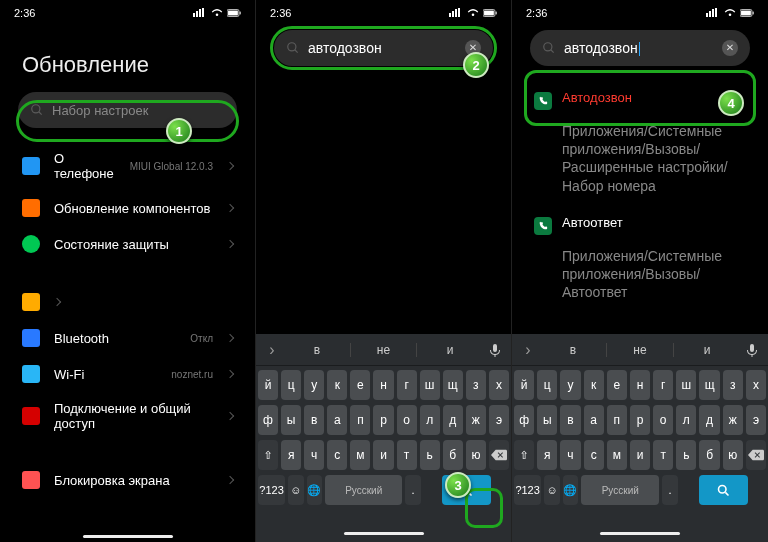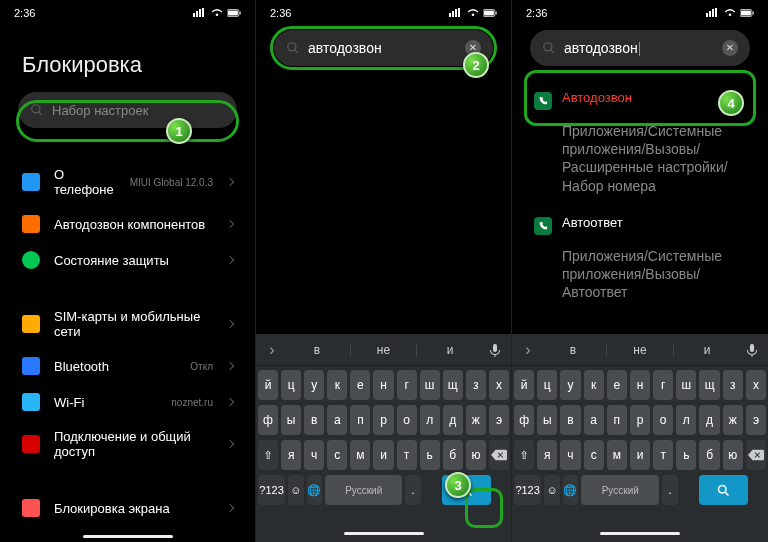--- a/index.html
+++ b/index.html
@@ -14,21 +14,21 @@
   .search{margin:0 18px 14px;background:#2c2c2c;border-radius:22px;height:36px;display:flex;align-items:center;padding:0 12px;gap:8px;position:relative}
   .search-icon{width:14px;height:14px;opacity:.5;flex-shrink:0}
   .search-text{font-size:13px;color:#888;flex:1}
   .search-input{font-size:14px;color:#fff;flex:1}
   .search-input.cursor::after{content:"";display:inline-block;width:1px;height:14px;background:#2aa8ff;margin-left:1px;vertical-align:middle}
   .clear-btn{width:16px;height:16px;border-radius:50%;background:#555;display:flex;align-items:center;justify-content:center;color:#ddd;font-size:10px;line-height:1}
   
   .hl{position:absolute;border:3px solid #1fa81f;border-radius:24px;pointer-events:none}
   .badge{position:absolute;width:26px;height:26px;border-radius:50%;background:radial-gradient(circle at 30% 30%,#7be04b,#1a7a1a);border:2px solid #cdeac0;display:flex;align-items:center;justify-content:center;color:#fff;font-weight:700;font-size:13px;box-shadow:0 2px 4px rgba(0,0,0,.6)}
   
-  .list{padding:16px 0}
+  .list{padding:0 0}
   .row{display:flex;align-items:center;padding:9px 22px;gap:14px}
   .row .ic{width:18px;height:18px;flex-shrink:0;border-radius:3px}
   .row .lbl{flex:1;font-size:13px;color:#fff}
   .row .sub{font-size:10px;color:#777}
   .chev{width:6px;height:6px;border-top:1.5px solid #555;border-right:1.5px solid #555;transform:rotate(45deg)}
   .gap{height:22px}
   
   .res{display:flex;padding:10px 22px;gap:10px;align-items:flex-start}
   .res .appic{width:18px;height:18px;background:#0b7a3f;border-radius:4px;margin-top:2px;display:flex;align-items:center;justify-content:center;flex-shrink:0}
   .res .appic svg{width:10px;height:10px;fill:#fff}
@@ -69,52 +69,51 @@
         <svg viewBox="0 0 16 10">
             <path d="M8 8.5a1.5 1.5 0 100-3 1.5 1.5 0 000 3zM3 4.5C4.5 3 6 2.2 8 2.2s3.5.8 5 2.3l1-1C12 1.5 10 .5 8 .5S4 1.5 2 3.5z" fill="#fff"></path>
           </svg>
         <svg viewBox="0 0 20 10">
             <rect x="0" y="0" width="17" height="10" rx="2" fill="none" stroke="#fff"></rect>
             <rect x="1.5" y="1.5" width="14" height="7" fill="#fff"></rect>
             <rect x="18" y="3" width="1.5" height="4" fill="#fff"></rect>
           </svg>
       </span>
     </div>
-    <div class="title">Блокировка</div>
+    <div class="title">Обновление</div>
     <div class="search">
       <svg class="search-icon" viewBox="0 0 24 24">
           <circle cx="10" cy="10" r="7" fill="none" stroke="#888" stroke-width="2"></circle>
           <path d="M15 15l5 5" stroke="#888" stroke-width="2"></path>
         </svg>
       <span class="search-text">Набор настроек</span>
     </div>
     <div class="hl" style="top:100px;left:16px;right:16px;height:42px"></div>
     <div class="badge" style="top:118px;left:166px">1</div>
 
     <div class="list">
       <div class="row">
         <div class="ic" style="background:#2196f3"></div>
         <span class="lbl">О телефоне</span>
         <span class="sub">MIUI Global 12.0.3</span>
         <span class="chev"></span>
       </div>
       <div class="row">
         <div class="ic" style="background:#ff6d00"></div>
-        <span class="lbl">Автодозвон компонентов</span>
+        <span class="lbl">Обновление компонентов</span>
         <span class="chev"></span>
       </div>
       <div class="row">
         <div class="ic" style="background:#00c853;border-radius:50%"></div>
         <span class="lbl">Состояние защиты</span>
         <span class="chev"></span>
       </div>
       <div class="gap"></div>
       <div class="row">
         <div class="ic" style="background:#ffab00"></div>
-        <span class="lbl">SIM-карты и мобильные сети</span>
         <span class="chev"></span>
       </div>
       <div class="row">
         <div class="ic" style="background:#2979ff"></div>
         <span class="lbl">Bluetooth</span>
         <span class="sub">Откл</span>
         <span class="chev"></span>
       </div>
       <div class="row">
         <div class="ic" style="background:#29b6f6"></div>

